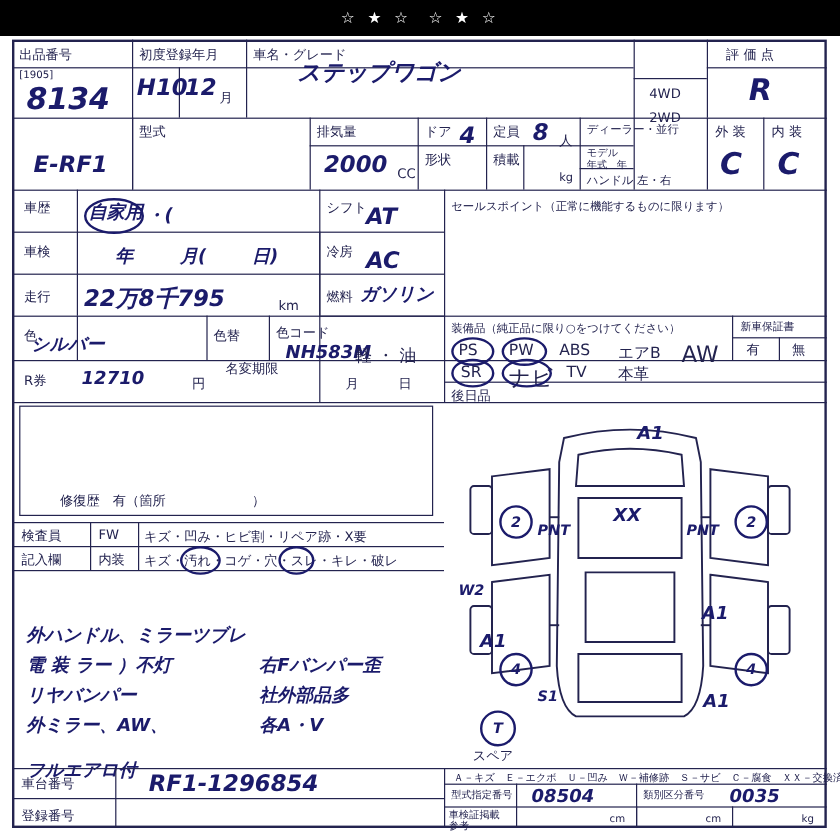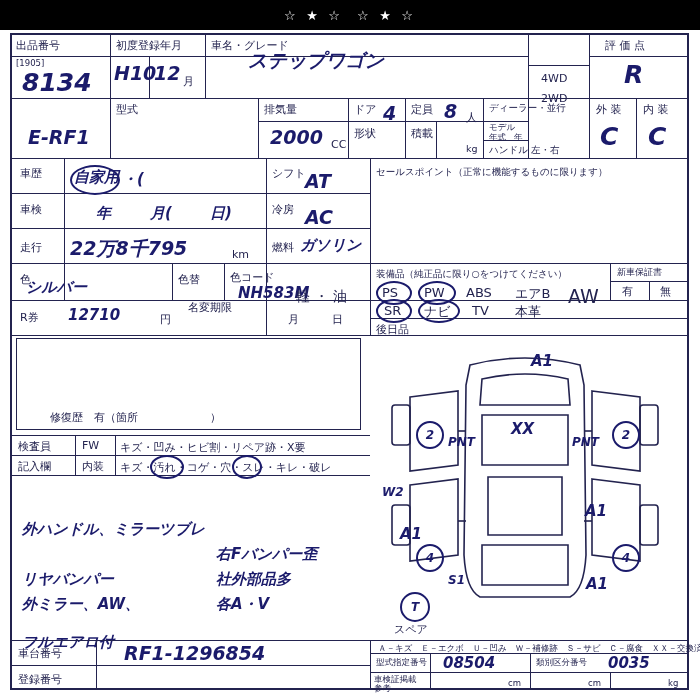--- a/index.html
+++ b/index.html
@@ -183,21 +183,21 @@
 
   <div class="lbl" style="left:382px;top:285px;font-size:13px;">PS</div>
   <div class="lbl" style="left:424px;top:285px;font-size:13px;">PW</div>
   <div class="lbl" style="left:466px;top:285px;font-size:13px;">ABS</div>
   <div class="lbl" style="left:515px;top:285px;font-size:13px;">エアB</div>
   <div class="lbl" style="left:568px;top:285px;font-size:19px;">AW</div>
   <div class="ellipse" style="left:376px;top:281px;width:32px;height:20px;"></div>
   <div class="ellipse" style="left:418px;top:281px;width:34px;height:20px;"></div>
 
   <div class="lbl" style="left:384px;top:303px;font-size:13px;">SR</div>
-  <div class="lbl" style="left:424px;top:303px;font-size:13px;text-align:right;">ナビ</div>
+  <div class="lbl" style="left:424px;top:303px;font-size:18px;text-align:right;">ナビ</div>
   <div class="lbl" style="left:472px;top:303px;font-size:13px;">TV</div>
   <div class="lbl" style="left:515px;top:303px;font-size:13px;">本革</div>
   <div class="ellipse" style="left:376px;top:299px;width:32px;height:20px;"></div>
   <div class="ellipse" style="left:418px;top:299px;width:38px;height:20px;"></div>
 
   <div class="box" style="left:16px;top:338px;width:345px;height:92px;"></div>
   <div class="lbl" style="left:50px;top:410px;">修復歴　有（箇所</div>
   <div class="lbl" style="left:210px;top:410px;">）</div>
 
   <div class="hline" style="left:10px;top:435px;width:360px;"></div>
@@ -209,20 +209,21 @@
   <div class="lbl" style="left:18px;top:439px;">検査員</div>
   <div class="lbl" style="left:18px;top:459px;">記入欄</div>
   <div class="lbl" style="left:82px;top:439px;">FW</div>
   <div class="lbl" style="left:82px;top:459px;">内装</div>
   <div class="lbl" style="left:120px;top:460px;">キズ・汚れ・コゲ・穴・スレ・キレ・破レ</div>
   <div class="lbl" style="left:120px;top:440px;">キズ・凹み・ヒビ割・リペア跡・X要</div>
   <div class="ellipse" style="left:150px;top:455px;width:30px;height:20px;"></div>
   <div class="ellipse" style="left:232px;top:455px;width:26px;height:20px;"></div>
 
   <div class="hand hw-s" style="left:22px;top:520px;">外ハンドル、ミラーツブレ</div>
+  <div class="hand hw-s" style="left:22px;top:545px;">電 装 ラー           ）不灯</div>
   <div class="hand hw-s" style="left:22px;top:570px;">リヤバンパー</div>
   <div class="hand hw-s" style="left:22px;top:595px;">外ミラー、AW、</div>
   <div class="hand hw-s" style="left:22px;top:620px;margin-top:13px;">フルエアロ付</div>
   <div class="hand hw-s" style="left:216px;top:545px;">右Fバンパー歪</div>
   <div class="hand hw-s" style="left:216px;top:570px;">社外部品多</div>
   <div class="hand hw-s" style="left:216px;top:595px;">各A・V</div>
   <div class="hand hw-s" style="left:216px;top:656px;margin-top:48px;">下廻り♪</div>
 
   <svg class="diag" viewBox="0 0 310 290">
     <g stroke="#23234f" stroke-width="1.6" fill="none">

